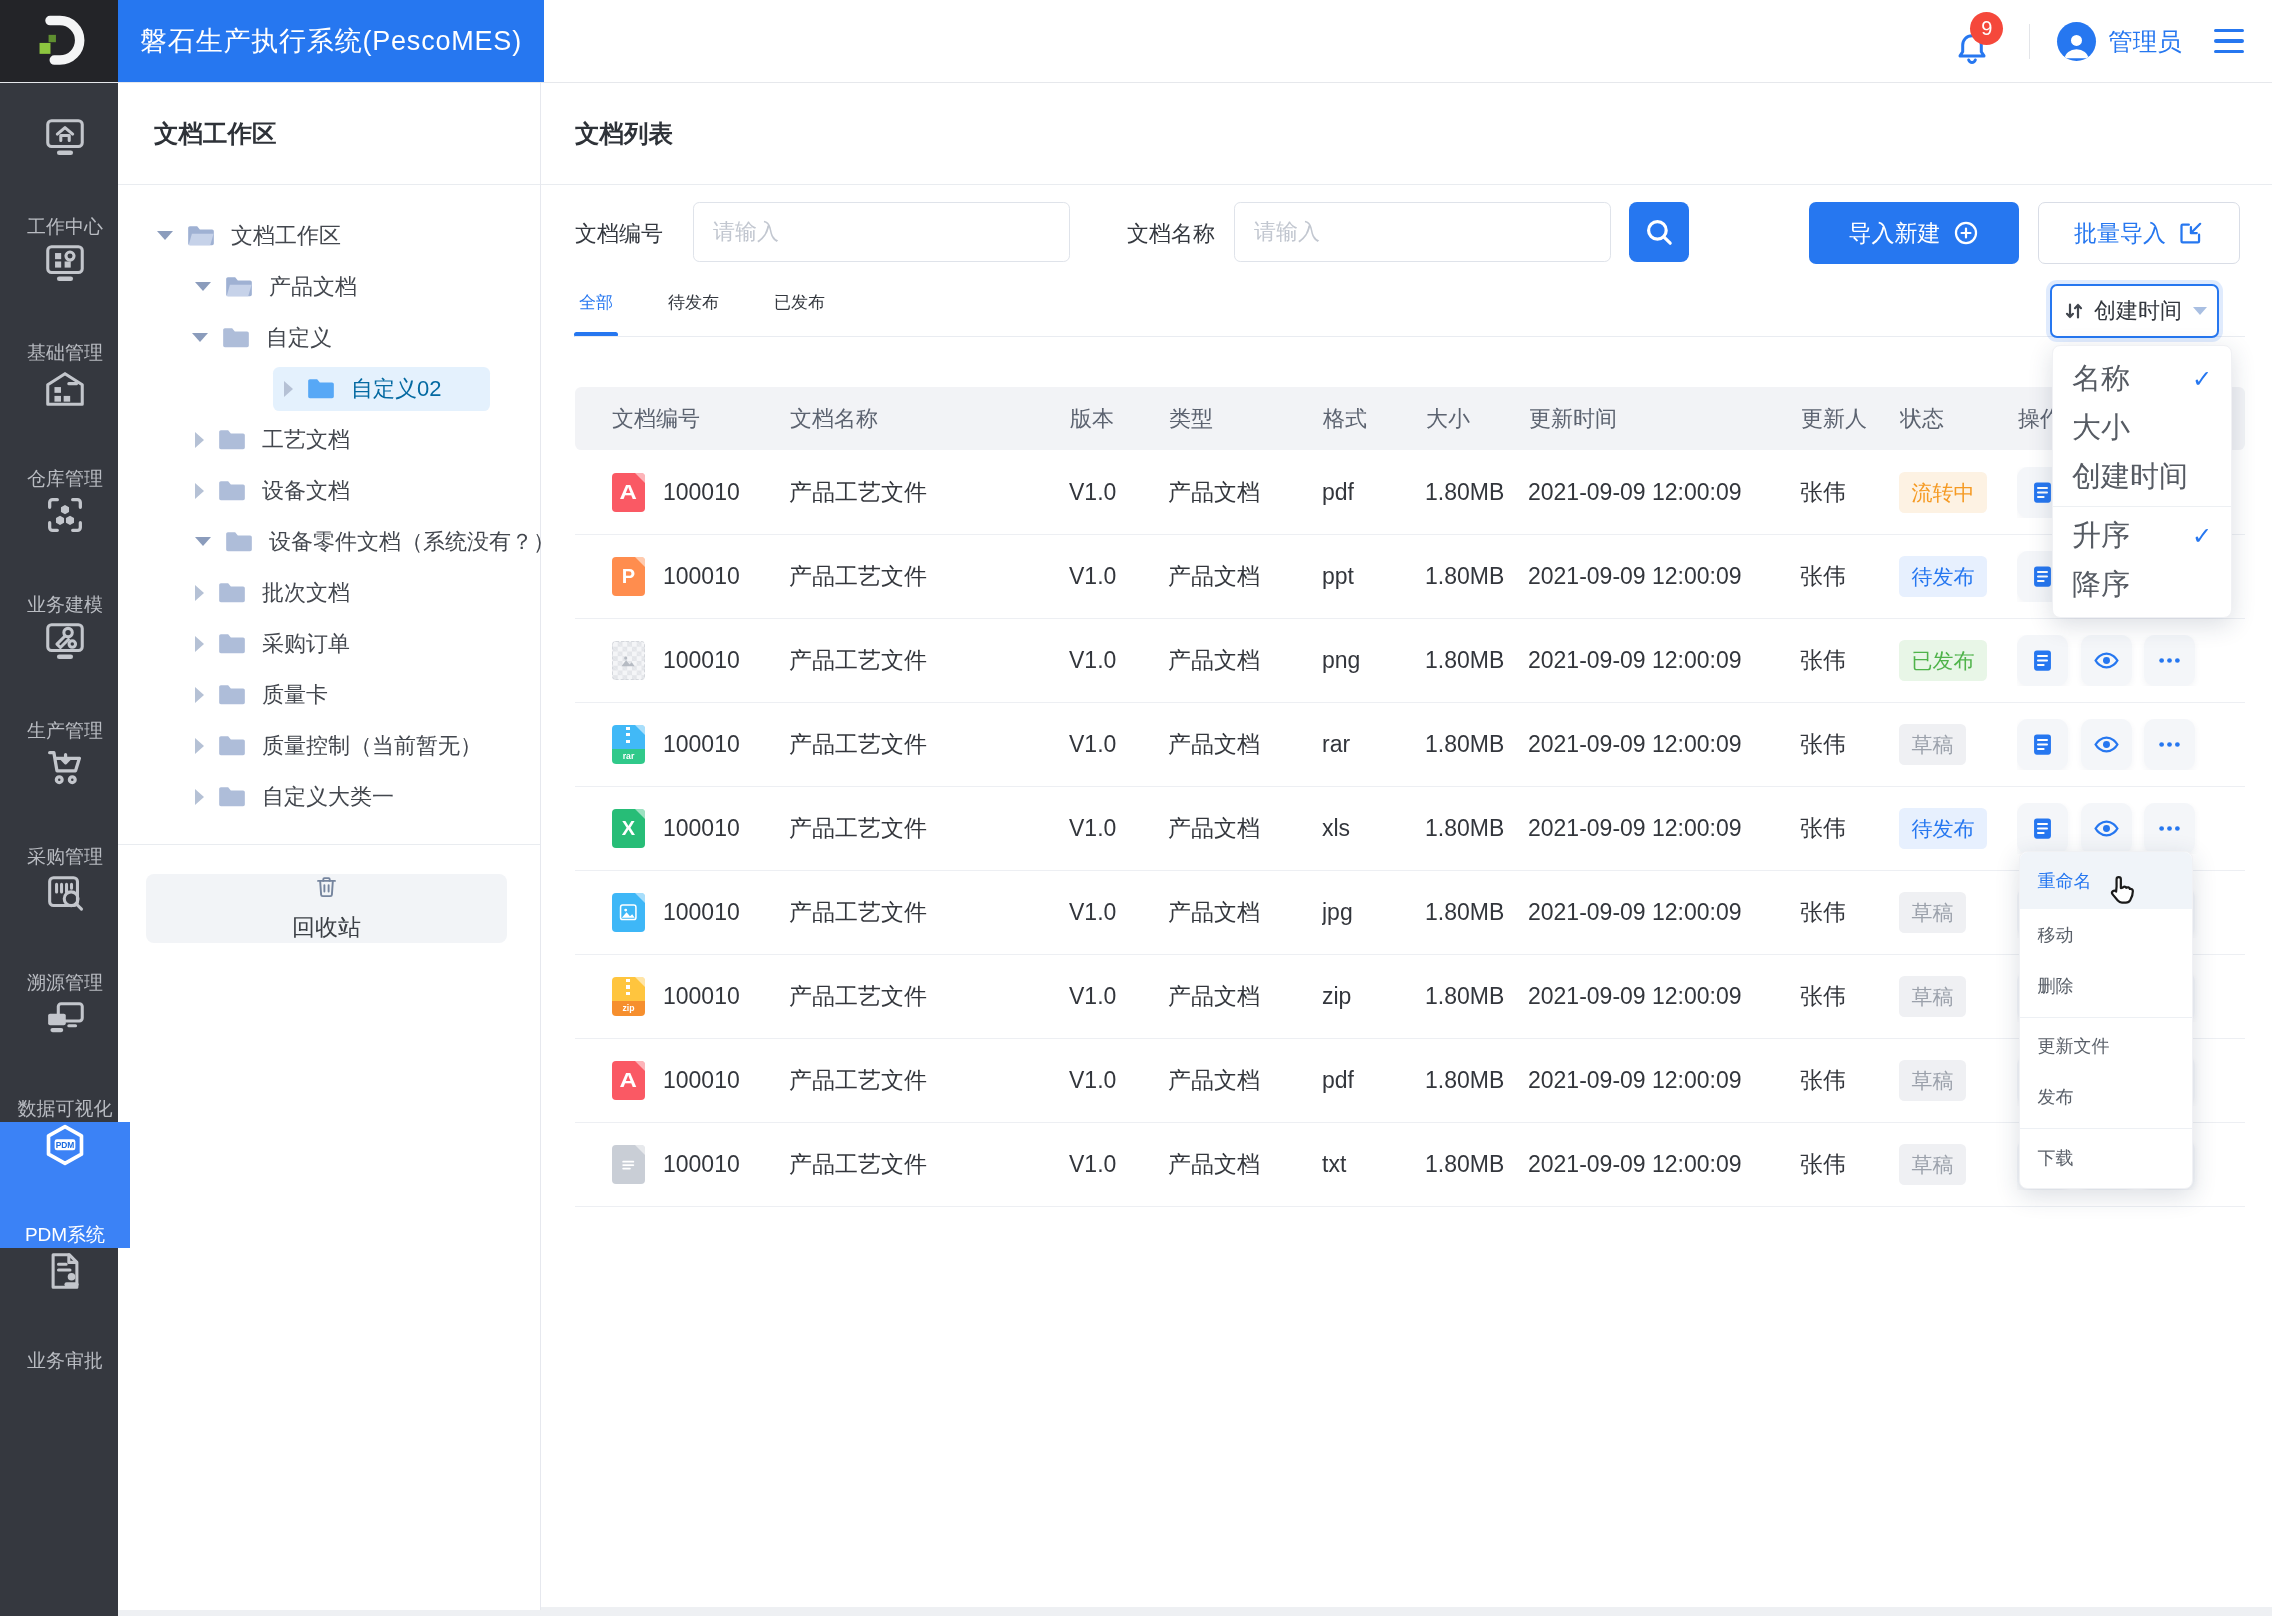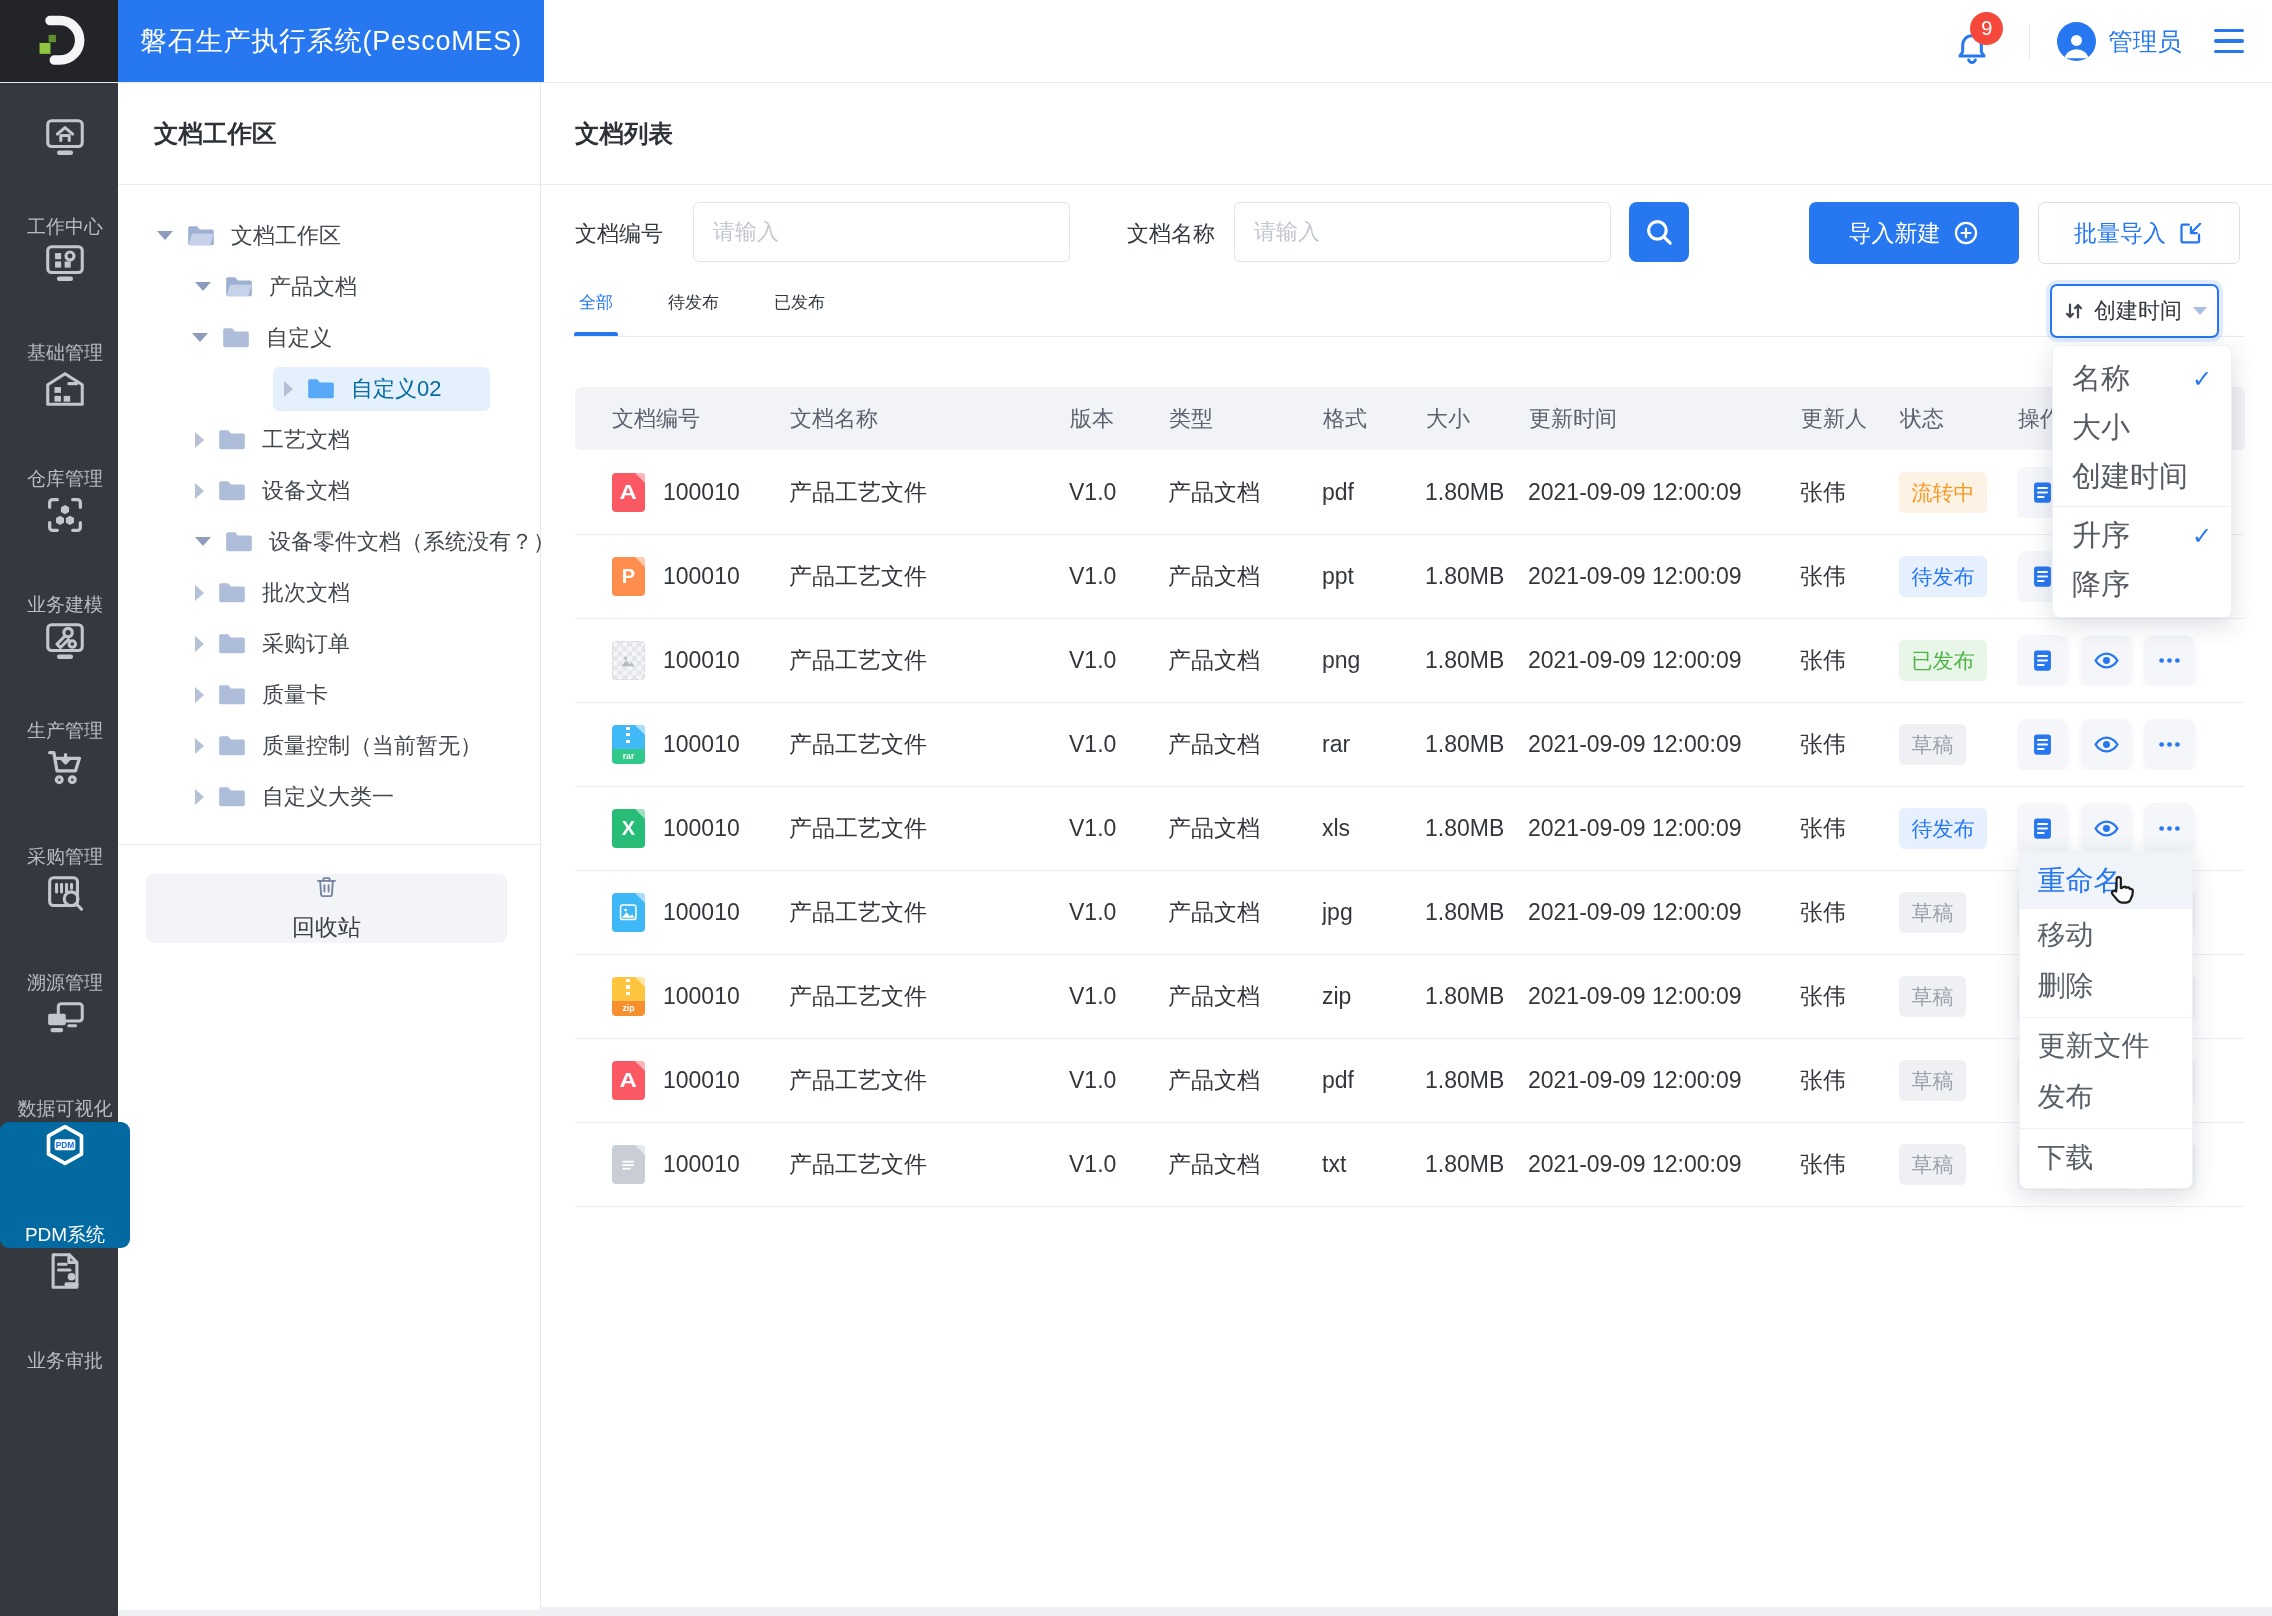--- a/index.html
+++ b/index.html
@@ -23,21 +23,21 @@
   .avatar svg{width:33px;height:33px;}
   .user-name{color:#2677f0;font-size:24.5px;margin:0 28px 0 12.6px;cursor:pointer;}
   .hamburger{display:flex;flex-direction:column;gap:7px;cursor:pointer;padding:4.7px;}
   .hamburger i{display:block;width:30px;height:3.6px;border-radius:2.4px;background:#2677f0;}
 
   
   .sidenav{position:absolute;left:0;top:82px;width:118px;bottom:0;background:#35383f;padding-top:32px;z-index:5;}
   .nav-item{width:130px;height:126px;display:flex;flex-direction:column;align-items:center;justify-content:space-between;gap:8px;cursor:pointer;}
   .nav-item svg{width:46px;height:46px;}
   .nav-label{font-size:19px;color:#b9bcc2;white-space:nowrap;}
-  .nav-item.active{background:#0369a1;border-radius:9px;}
+  .nav-item.active{background:#3b82f6;}
   .nav-item.active .nav-label{color:#fff;}
 
   
   .tree-panel{position:absolute;left:118px;top:82px;width:422px;bottom:6.3px;background:#fff;
     border-right:0.8px solid #e6e8ee;z-index:4;}
   .main-panel{position:absolute;left:541px;top:82px;right:0;bottom:9.5px;background:#fff;z-index:3;}
   .panel-head{height:102px;border-bottom:0.8px solid #e9ecf0;display:flex;align-items:center;}
   .panel-title{font-size:24.5px;font-weight:700;color:#2e3238;}
   .tree-panel .panel-head{padding-left:36px;}
   .main-panel .panel-head{padding-left:34px;}
@@ -157,21 +157,21 @@
     border:0.8px solid #f0f1f4;box-sizing:border-box;z-index:40;}
   .sort-menu{left:2052px;top:345px;width:180px;padding:8px 0;}
   .dd-item{height:49px;display:flex;align-items:center;justify-content:space-between;padding:0 19px;cursor:pointer;}
   .dd-item span{font-size:29px;color:#565b63;}
   .dd-check{display:flex;}
   .dd-check::before{content:"\2713";color:#2677f0;font-size:24px;font-weight:700;}
   .dd-divider{height:0.8px;background:#edf0f3;margin:4.7px 0;}
 
   
   .ctx-menu{left:2019px;top:851px;width:174px;padding-bottom:4.7px;overflow:visible;}
-  .ctx-item{height:51px;display:flex;align-items:center;padding:0 17.4px;font-size:28px;color:#5a6069;cursor:pointer;text-align:center;}
+  .ctx-item{height:51px;display:flex;align-items:center;padding:0 17.4px;font-size:18px;color:#5a6069;cursor:pointer;text-align:center;}
   .ctx-item.highlighted{height:57px;background:#f0f4f9;color:#2677f0;border-radius:8px 8px 0 0;}
   .ctx-item.divider_above{border-top:0.8px solid #edf0f4;margin-top:5.5px;padding-top:3.2px;}
   .hand-cursor{position:absolute;left:82px;top:20.5px;width:38px;height:38px;z-index:5;pointer-events:none;}
 </style>
 </head>
 <body>
 
 <div class="app">
 
   <header class="topbar">

